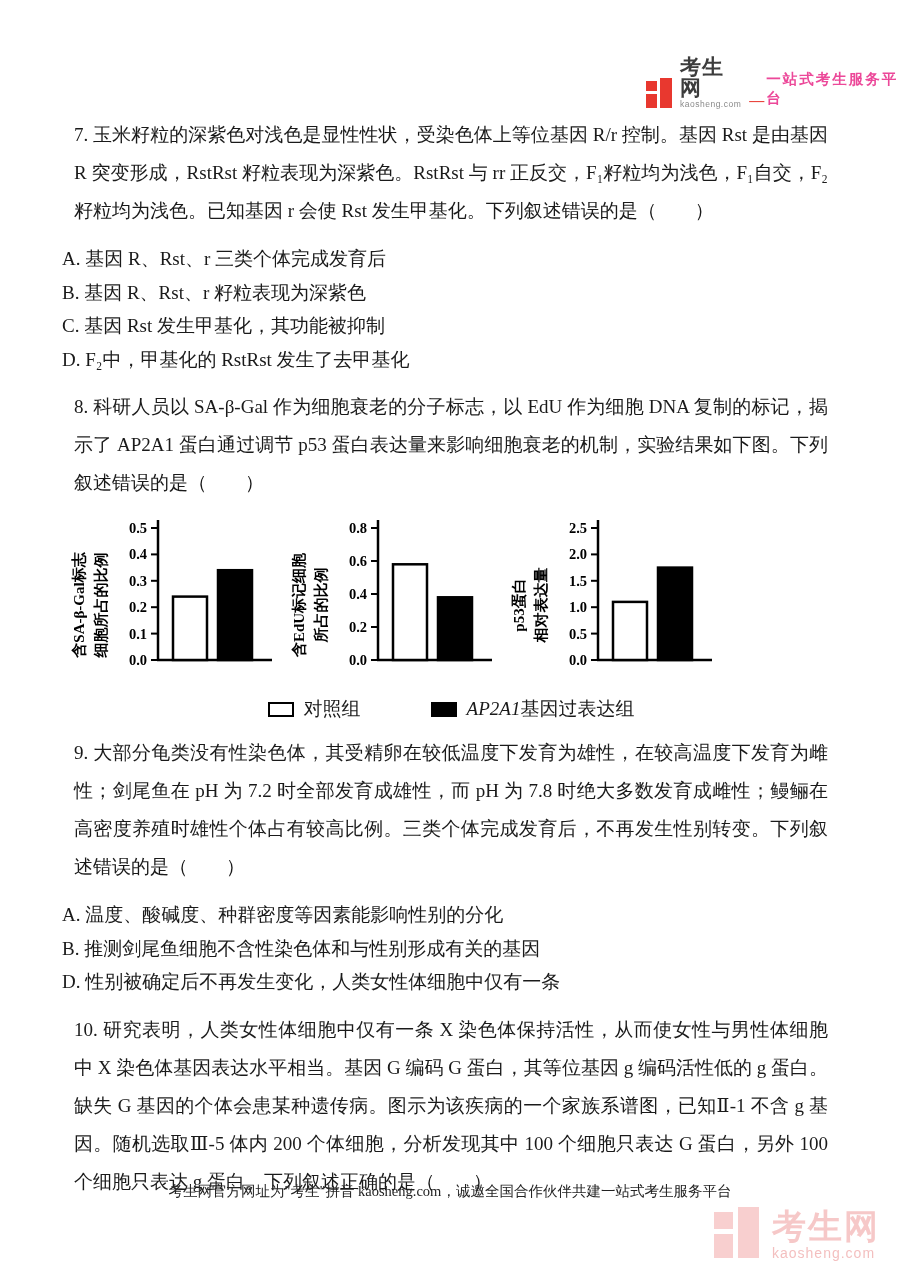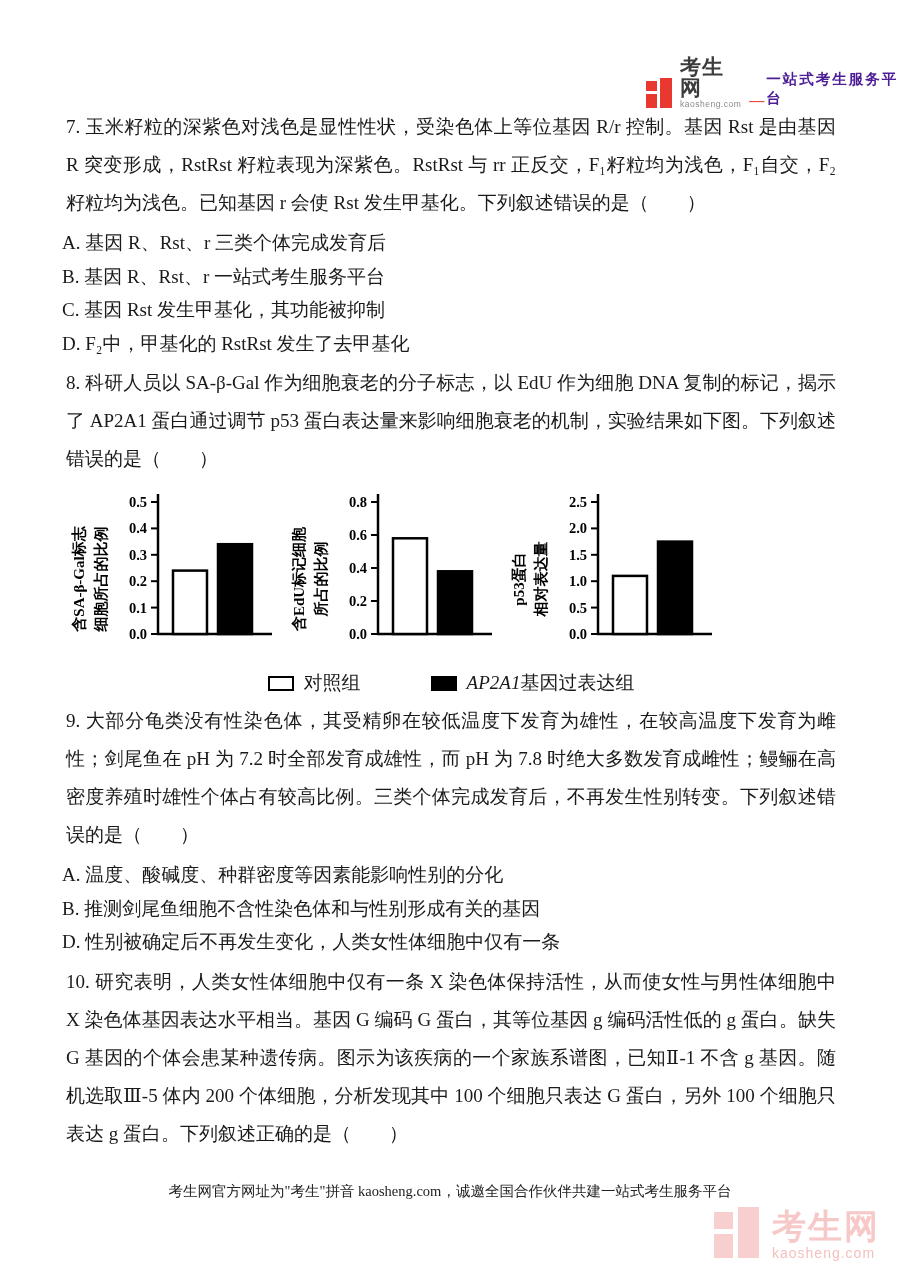--- a/index.html
+++ b/index.html
@@ -12,24 +12,24 @@
   .header{position:absolute;top:56px;left:646px;display:flex;align-items:flex-end;}
   .mark{position:relative;width:30px;height:32px;flex:0 0 auto;}
   .mark .b1,.mark .b2,.mark .b3{position:absolute;background:#e8382f;}
   .mark .b1{left:0;top:4px;width:11px;height:10px;}
   .mark .b2{left:0;top:17px;width:11px;height:14px;}
   .mark .b3{left:14px;top:1px;width:12px;height:30px;}
   .brand-col{margin-left:4px;line-height:1;}
   .brand-name{font-family:"Liberation Sans","DejaVu Sans",sans-serif;font-size:21px;font-weight:bold;color:#3c3c3c;letter-spacing:1px;}
   .brand-domain{font-family:"Liberation Sans","DejaVu Sans",sans-serif;font-size:8.5px;color:#8a8a8a;margin-top:2px;letter-spacing:.5px;}
   .tag-dash{color:#e8382f;font-weight:bold;margin:0 2px 0 8px;font-size:15px;}
-  .tagline{font-family:"Liberation Sans","DejaVu Sans",sans-serif;font-size:14.5px;font-weight:bold;color:#4c1d95;letter-spacing:2px;padding-bottom:1px;}
+  .tagline{font-family:"Liberation Sans","DejaVu Sans",sans-serif;font-size:14.5px;font-weight:bold;color:#ec4899;letter-spacing:2px;padding-bottom:1px;}
   
   .content{position:absolute;left:62px;top:104px;width:778px;}
-  .stem{margin:4px;text-align:justify;line-height:38px;font-size:19px;}
+  .stem{margin:12px;text-align:justify;line-height:38px;font-size:19px;}
   .option{margin:0;line-height:33.5px;font-size:19px;}
   .opts{margin:2px 0 3px;}
   
   .figure{margin:10px 0 6px;}
   .charts-row{display:flex;flex-direction:row;align-items:flex-end;gap:14px;margin-left:6px;}
   .chart-unit{display:flex;flex-direction:row;align-items:flex-end;}
   .ylabel-wrap{width:46px;height:162px;position:relative;flex:0 0 auto;}
   .ylabel{
     position:absolute;width:162px;height:46px;left:-58px;top:58px;
     transform:rotate(-90deg);text-align:center;
@@ -70,21 +70,21 @@
   <span class="tag-dash">—</span>
   <div class="tagline">一站式考生服务平台</div>
 </div>
 
 <div class="content">
 
   <div class="q">
     <p class="stem">7. 玉米籽粒的深紫色对浅色是显性性状，受染色体上等位基因 R/r 控制。基因 Rst 是由基因 R 突变形成，RstRst 籽粒表现为深紫色。RstRst 与 rr 正反交，F₁籽粒均为浅色，F₁自交，F₂籽粒均为浅色。已知基因 r 会使 Rst 发生甲基化。下列叙述错误的是（　　）</p>
     <div class="opts">
       <p class="option">A. 基因 R、Rst、r 三类个体完成发育后</p>
-      <p class="option">B. 基因 R、Rst、r 一站式考生服务平台</p>
+      <p class="option">B. 基因 R、Rst、r 籽粒表现为深紫色</p>
       <p class="option">C. 基因 Rst 发生甲基化，其功能被抑制</p>
       <p class="option">D. F₂中，甲基化的 RstRst 发生了去甲基化</p>
     </div>
   </div>
 
   <div class="q">
     <p class="stem">8. 科研人员以 SA-β-Gal 作为细胞衰老的分子标志，以 EdU 作为细胞 DNA 复制的标记，揭示了 AP2A1 蛋白通过调节 p53 蛋白表达量来影响细胞衰老的机制，实验结果如下图。下列叙述错误的是（　　）</p>
 
     <div class="figure">
       <div class="charts-row">

